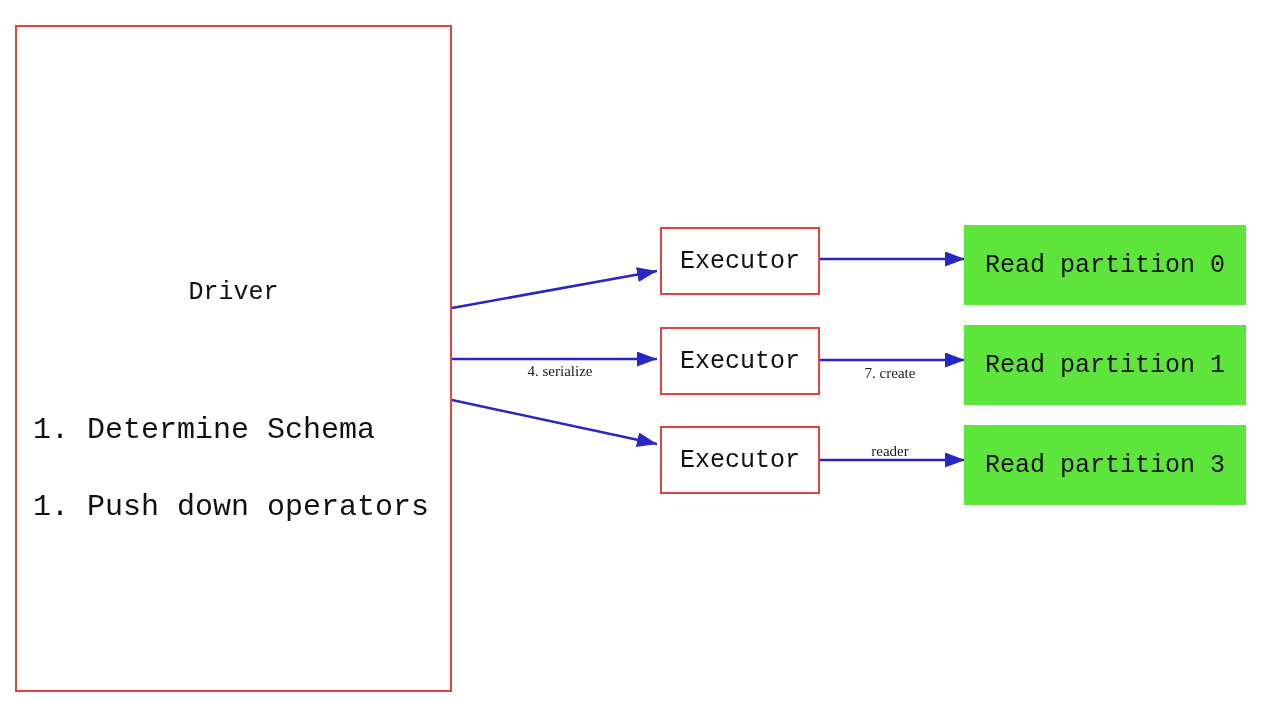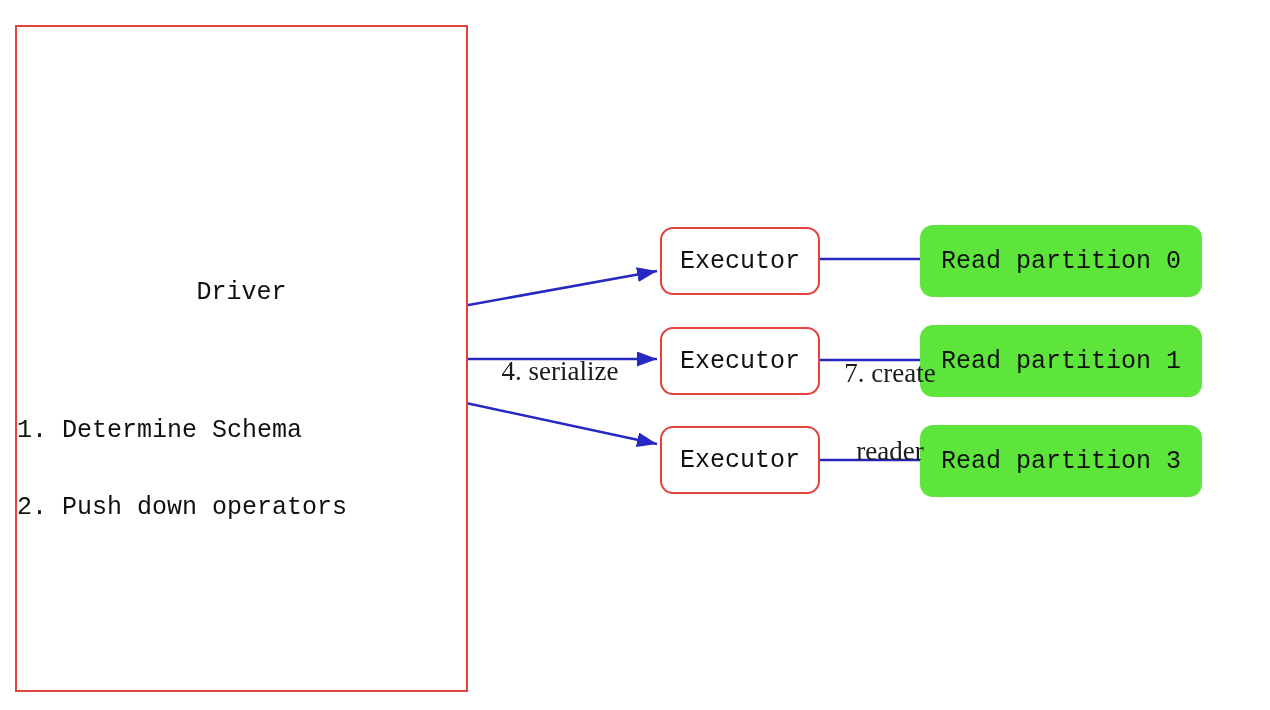--- a/index.html
+++ b/index.html
@@ -25,73 +25,71 @@
     pointer-events: none;
   }
   .driver-box {
     position: absolute;
     left: 15px;
     top: 25px;
     width: 433px;
     height: 663px;
     border: 2px solid var(--box-border, #e2433d);
     background: #ffffff;
-    padding-left: 16px;
   }
   .driver-title {
     position: absolute;
     left: 0;
     top: 253px;
     width: 100%;
     text-align: center;
     font-size: 25px;
     line-height: 25px;
     letter-spacing: 0;
     white-space: pre;
   }
   .driver-steps {
     position: absolute;
-    left: 0;
+    left: 16px;
     top: 340px;
-    font-size: 25px;
+    font-size: 30px;
     line-height: 25.5px;
     white-space: pre;
   }
   .node {
     position: absolute;
     display: flex;
     align-items: center;
     justify-content: center;
     font-size: 25px;
     white-space: pre;
-    border-radius: 13px;
   }
   .executor {
     left: 660px;
     width: 156px;
     height: 64px;
     border: 2px solid var(--box-border, #e2433d);
     background: #ffffff;
   }
   .executor-0 { top: 227px; }
   .executor-1 { top: 327px; }
   .executor-2 { top: 426px; }
   .partition {
-    left: 920px;
+    left: 964px;
     width: 282px;
-    height: 72px;
+    height: 80px;
     background: var(--partition-fill, #5de53c);
   }
   .partition-0 { top: 225px; }
   .partition-1 { top: 325px; }
   .partition-2 { top: 425px; }
   .arrow-label {
     position: absolute;
     font-family: "Liberation Serif", "DejaVu Serif", serif;
-    font-size: 27px;
+    font-size: 15px;
     line-height: 26px;
     text-align: center;
     color: #1b1b1b;
     white-space: pre;
   }
   .label-serialize {
     left: 454px;
     top: 306px;
     width: 212px;
   }
@@ -122,21 +120,21 @@
     <line class="arrow-line" x1="452" y1="400" x2="657" y2="444" marker-end="url(#ah)"></line>
     <line class="arrow-line" x1="818" y1="259" x2="965" y2="259" marker-end="url(#ah)"></line>
     <line class="arrow-line" x1="818" y1="360" x2="965" y2="360" marker-end="url(#ah)"></line>
     <line class="arrow-line" x1="818" y1="460" x2="965" y2="460" marker-end="url(#ah)"></line>
   </svg>
 
   <div class="driver-box">
     <div class="driver-title">Driver</div>
     <div class="driver-steps">
       <div>1. Determine Schema</div>
-      <div>2. Push down operators</div>
+      <div>1. Push down operators</div>
     </div>
   </div>
 
   <div class="node executor executor-0">Executor</div>
   <div class="node executor executor-1">Executor</div>
   <div class="node executor executor-2">Executor</div>
 
   <div class="node partition partition-0">Read partition 0</div>
   <div class="node partition partition-1">Read partition 1</div>
   <div class="node partition partition-2">Read partition 3</div>

